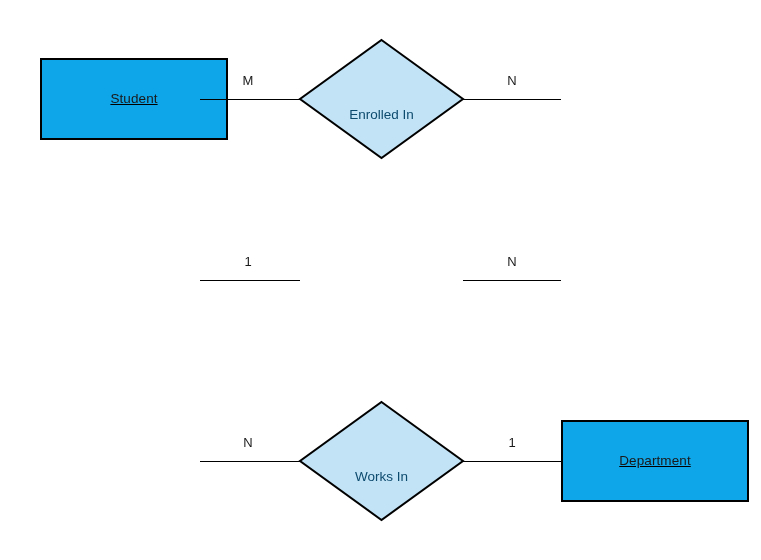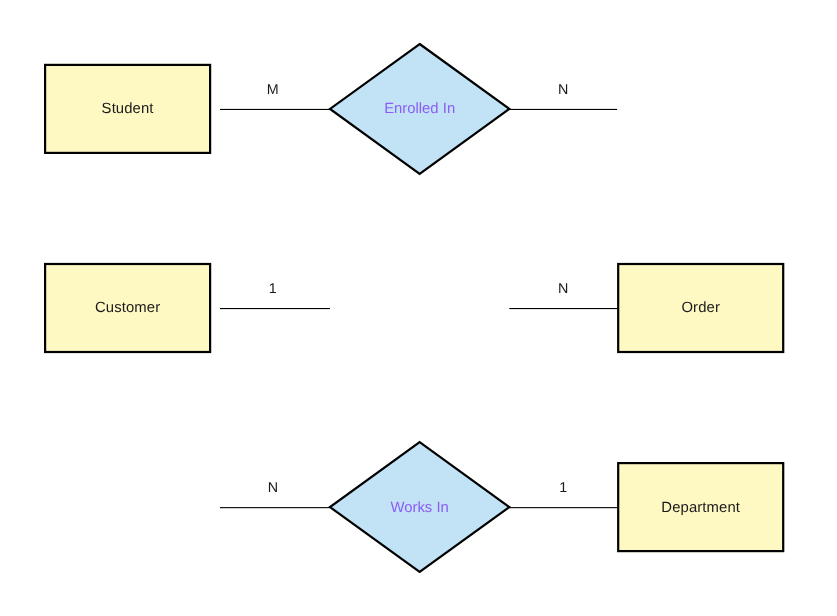--- a/index.html
+++ b/index.html
@@ -20,28 +20,29 @@
   }
   .er-row {
     position: absolute;
     left: 0;
     width: 761px;
     height: 130px;
   }
   
   .entity {
     position: absolute;
-    width: 152px;
+    width: 188px;
     height: 82px;
     box-sizing: border-box;
-    background: #fef9c3;
+    background: #0ea5e9;
     border: 2px solid #000000;
     display: flex;
     align-items: center;
     justify-content: center;
+    text-decoration: underline;
   }
   .entity-left  { left: 40px;  top: 24px; }
   .entity-right { left: 561px; top: 24px; }
   .entity-label {
     font-size: 13.5px;
     color: #1a1a1a;
     line-height: 1;
     letter-spacing: 0.1px;
     text-align: center;
     user-select: none;
@@ -56,28 +57,28 @@
   }
   .diamond-wrap svg {
     position: absolute;
     left: 0;
     top: 0;
     display: block;
   }
   .diamond-label {
     position: absolute;
     left: 0;
-    top: 0;
+    top: 16px;
     width: 167px;
     height: 122px;
     display: flex;
     align-items: center;
     justify-content: center;
     font-size: 13.5px;
-    color: #8b5cf6;
+    color: #0c4a6e;
     line-height: 1;
     text-align: center;
     user-select: none;
     pointer-events: none;
   }
   
   .connector {
     position: absolute;
     height: 0;
     border-top: 1.4px solid #000000;
@@ -114,30 +115,24 @@
       <svg width="167" height="122" viewBox="0 0 167 122">
         <polygon points="83.5,2 165,61 83.5,120 2,61" fill="#C2E3F5" stroke="#000000" stroke-width="2"></polygon>
       </svg>
       <div class="diamond-label">Enrolled In</div>
     </div>
     <div class="connector connector-right"></div>
     <div class="cardinality card-right">N</div>
   </div>
 
   <div class="er-row" style="top:215px;">
-    <div class="entity entity-left">
-      <span class="entity-label">Customer</span>
-    </div>
     <div class="connector connector-left"></div>
     <div class="cardinality card-left">1</div>
     <div class="connector connector-right"></div>
     <div class="cardinality card-right">N</div>
-    <div class="entity entity-right">
-      <span class="entity-label">Order</span>
-    </div>
   </div>
 
   <div class="er-row" style="top:396px;">
     <div class="connector connector-left"></div>
     <div class="cardinality card-left">N</div>
     <div class="diamond-wrap">
       <svg width="167" height="122" viewBox="0 0 167 122">
         <polygon points="83.5,2 165,61 83.5,120 2,61" fill="#C2E3F5" stroke="#000000" stroke-width="2"></polygon>
       </svg>
       <div class="diamond-label">Works In</div>

